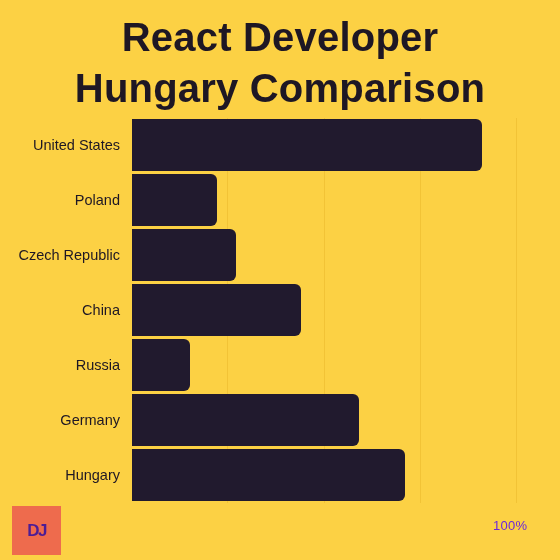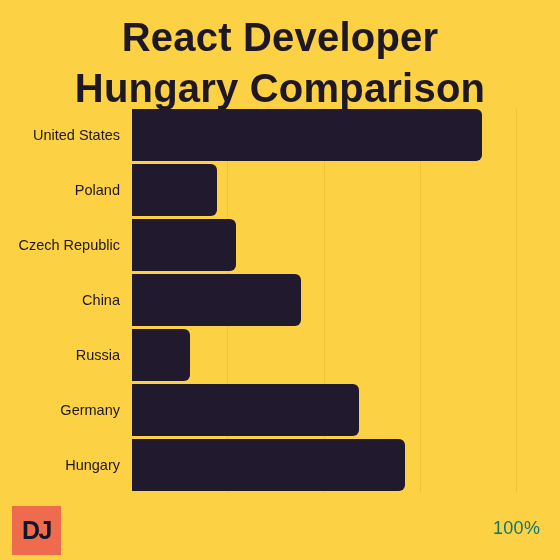--- a/index.html
+++ b/index.html
@@ -34,21 +34,21 @@
     line-height: 51px;
     font-weight: 700;
     letter-spacing: 0.2px;
   }
   .title-line { display: block; }
 
   
   #chart {
     position: absolute;
     left: 0;
-    top: 100px;
+    top: 110px;
     width: 560px;
     height: 400px;
   }
   
   .plot {
     position: absolute;
     left: 132px;
     top: 8px;
     width: 385px;
     height: 385px;
@@ -85,40 +85,40 @@
     line-height: 55px;
     height: 55px;
     white-space: nowrap;
   }
 
   
   .axis-max {
     position: absolute;
     left: 493px;
     top: 518px;
-    font-size: 18px;
-    color: #0f766e;
+    font-size: 13px;
+    color: #6d28d9;
     letter-spacing: 0.3px;
   }
 
   
   #logo {
     position: absolute;
     left: 12px;
     top: 506px;
     width: 49px;
     height: 49px;
     background: #EE6B4D;
     display: flex;
     align-items: center;
     justify-content: center;
   }
   #logo .logo-text {
-    color: #0f172a;
-    font-size: 25px;
+    color: #4c1d95;
+    font-size: 17px;
     font-weight: 700;
     letter-spacing: -1.5px;
     line-height: 1;
     font-family: "Liberation Sans", sans-serif;
   }
 </style>
 </head>
 <body>
 
 <div id="canvas">

